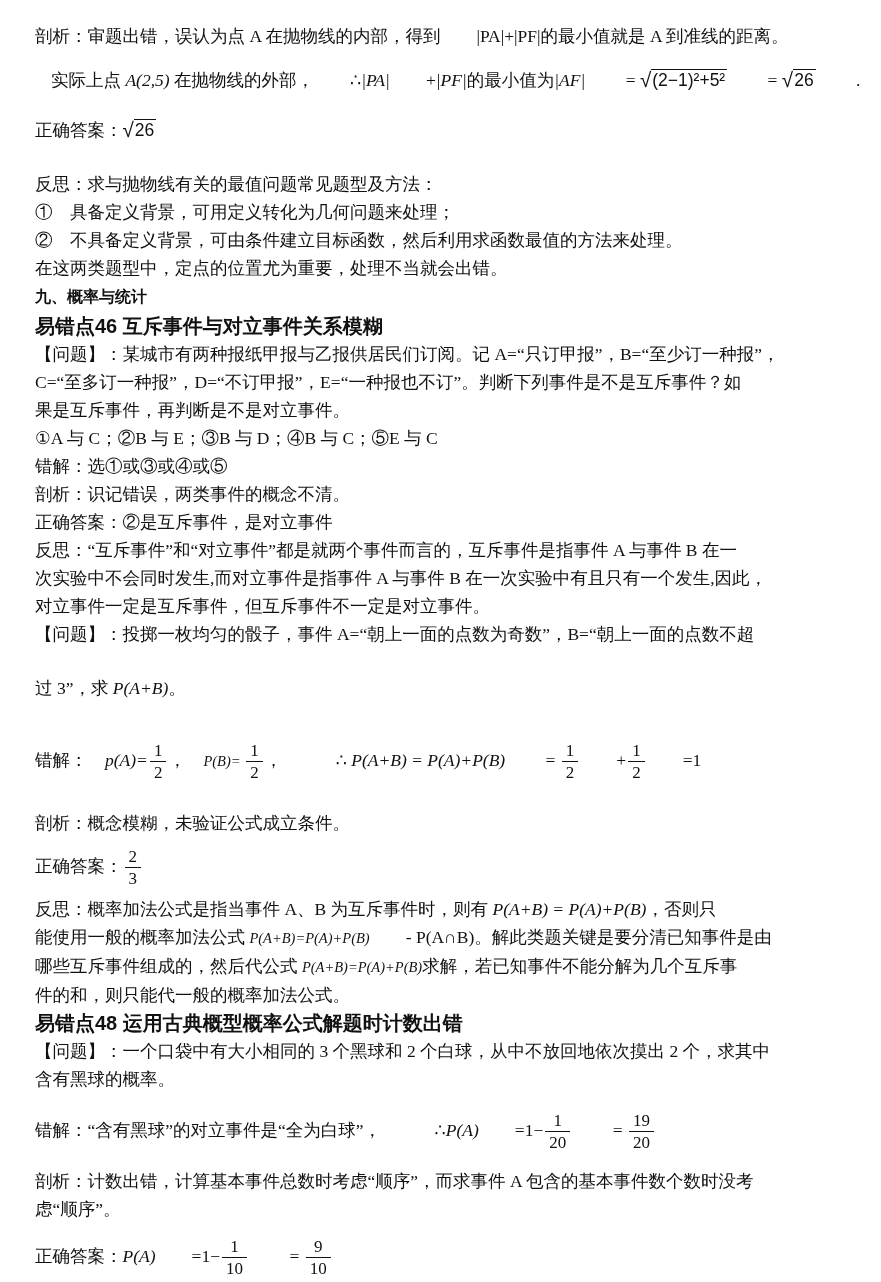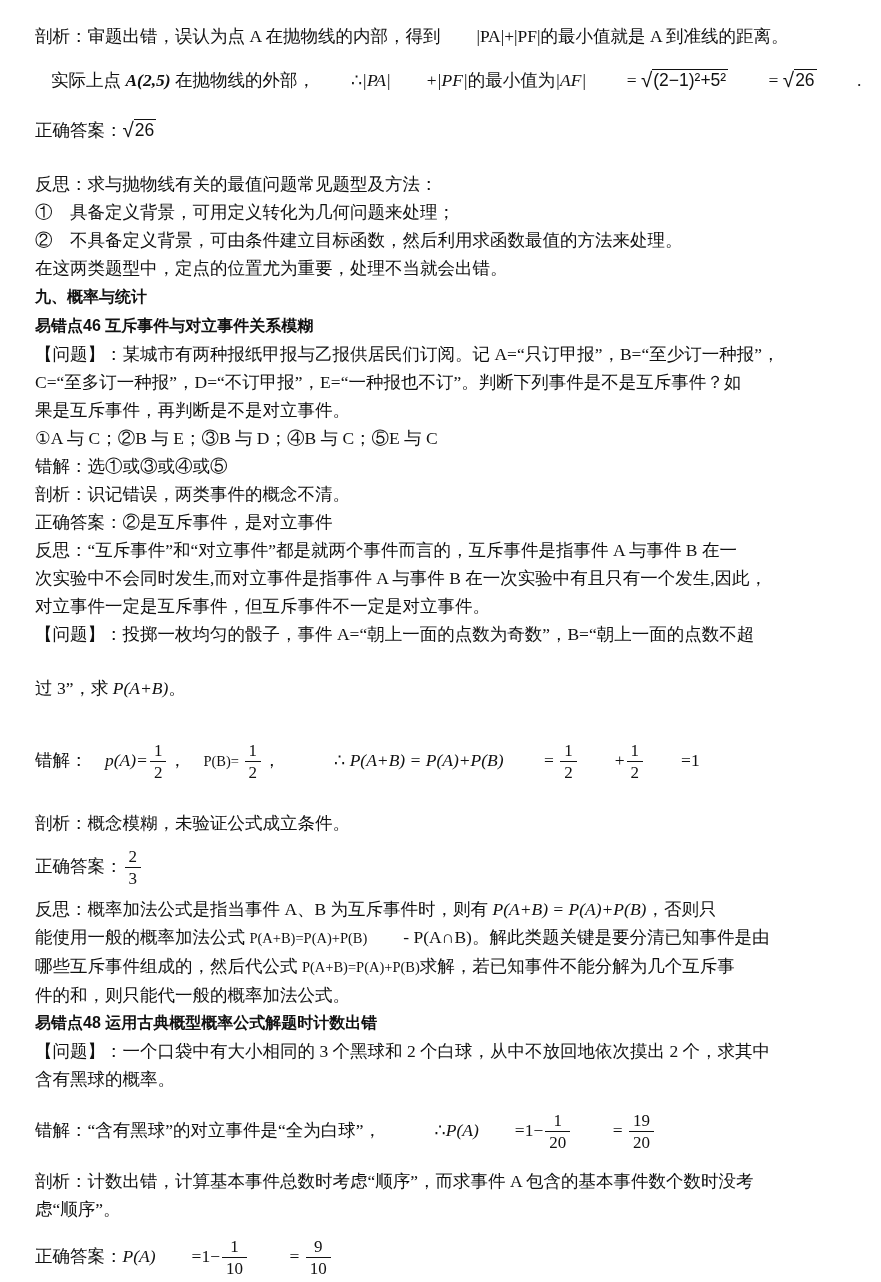--- a/index.html
+++ b/index.html
@@ -4,32 +4,32 @@
 <style>
   html,body{margin:0;padding:0;background:#ffffff;}
   body{
     width:881px;height:1282px;overflow:hidden;color:#111;
     font-family:"Liberation Serif","DejaVu Serif",serif;
   }
   .page{padding:22px 33px 8px 35px;}
   .line{font-size:17.5px;line-height:28px;white-space:nowrap;}
   .line.ind{padding-left:16px;}
   .h1{font-family:"Liberation Sans","DejaVu Sans",sans-serif;font-weight:bold;font-size:16px;line-height:30px;}
-  .h2{font-family:"Liberation Sans","DejaVu Sans",sans-serif;font-weight:bold;font-size:16px;line-height:28px;}
+  .h2{font-family:"Liberation Sans","DejaVu Sans",sans-serif;font-weight:bold;font-size:20px;line-height:28px;}
   .f{line-height:58px;}
   .f-tall{line-height:64px;}
   .gap-xs{margin-top:4px;}
   .gap-s{margin-top:8px;}
   .gap-m{margin-top:26px;}
   .gap-l{margin-top:16px;}
   .gap-xl{margin-top:22px;}
   .t{}
   .mi{font-style:italic;font-family:"Liberation Serif","DejaVu Serif",serif;}
-  .mib{font-style:italic;font-weight:bold;font-family:"Liberation Serif","DejaVu Serif",serif;}
-  .mis{font-size:14.5px;font-family:"Liberation Serif","DejaVu Serif",serif;}
+  .mib{font-style:italic;font-weight:normal;font-family:"Liberation Serif","DejaVu Serif",serif;}
+  .mis{font-style:italic;font-size:14.5px;font-family:"Liberation Serif","DejaVu Serif",serif;}
   .mr{font-family:"Liberation Serif","DejaVu Serif",serif;padding-left:36px;}
   .frac{display:inline-block;text-align:center;vertical-align:middle;padding:0 2px;font-family:"Liberation Serif","DejaVu Serif",serif;}
   .frac .fn{display:block;border-bottom:1.4px solid #111;padding:0 4px 1px 4px;line-height:1.15;font-size:17px;}
   .frac .fd{display:block;padding:1px 4px 0 4px;line-height:1.15;font-size:17px;}
   .sqrt{white-space:nowrap;font-family:Liberation Sans, sans-serif;}
   .sqrt .sq{font-size:1.18em;vertical-align:-1px;}
   .sqrt .rad{border-top:1.4px solid #111;padding:0 2px 0 1px;}
 </style>
 </head>
 <body>

